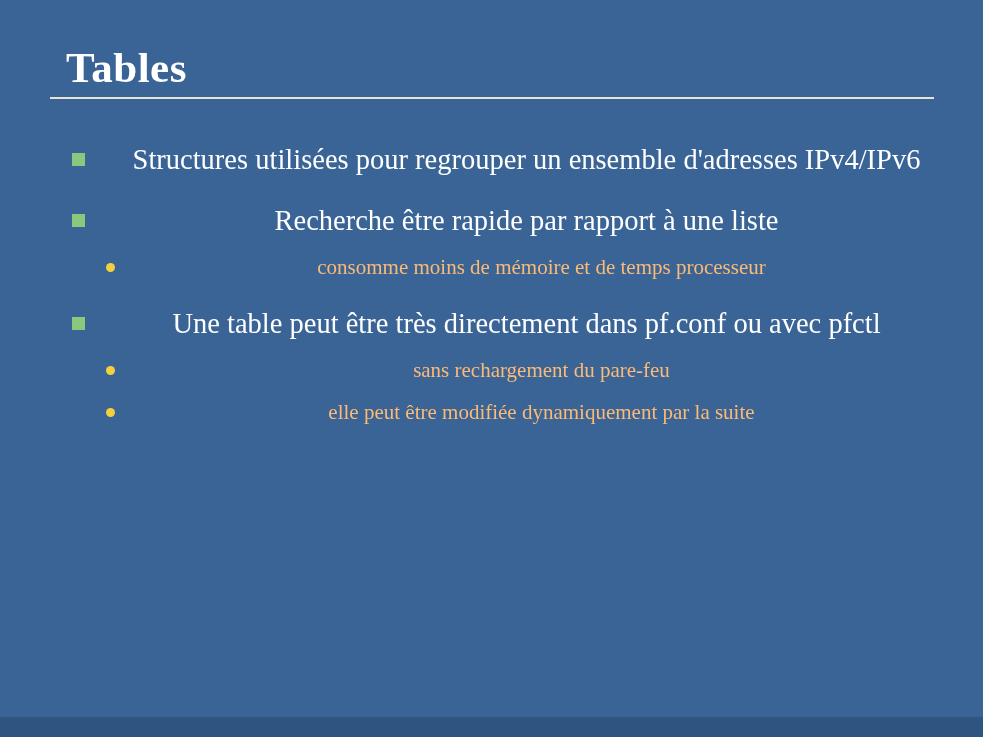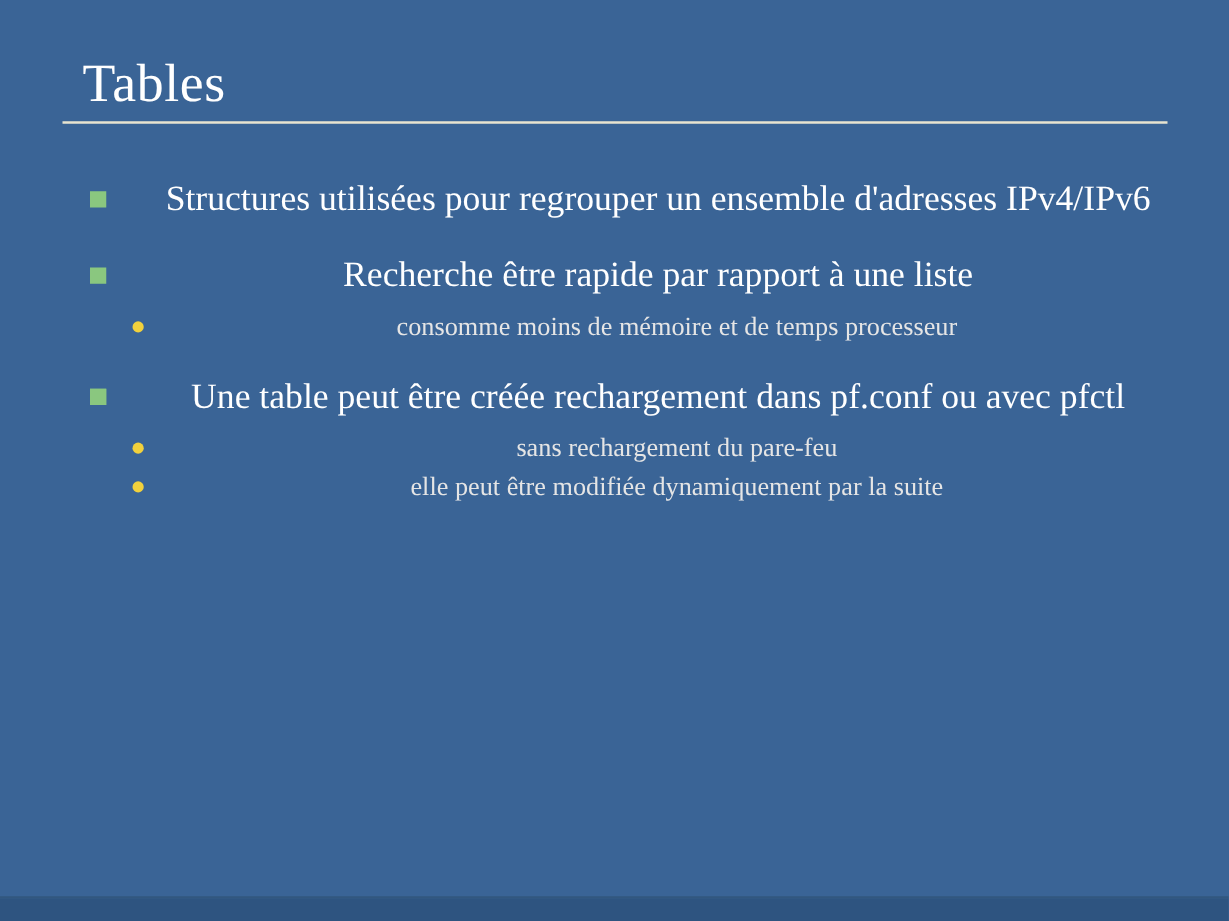--- a/index.html
+++ b/index.html
@@ -23,21 +23,21 @@
     position: absolute;
     left: 50px;
     top: 44px;
     width: 884px;
   }
   .slide-title {
     font-size: 43px;
     color: #ffffff;
     line-height: 1.1;
     letter-spacing: 0.5px;
-    font-weight: normal;
+    font-weight: bold;
     margin: 0;
     padding-left: 16px;
   }
   .title-rule {
     margin-top: 6px;
     height: 2px;
     background: #e8e4d0;
     width: 884px;
   }
   .body-area {
@@ -70,23 +70,23 @@
   .group:last-child {
     margin-bottom: 0;
   }
   .sub-list {
     margin: 0;
     padding: 0;
   }
   .bullet-l2 {
     position: relative;
     padding-left: 63px;
-    margin: 0 0 1px 0;
+    margin: 12px 0 1px 0;
     font-size: 21px;
-    color: #e5e5e5;
+    color: #fdba74;
     line-height: 1.42;
   }
   .bullet-l2 .marker-dot {
     position: absolute;
     left: 36px;
     top: 10px;
     width: 9px;
     height: 9px;
     border-radius: 50%;
     background: #f2d13c;
@@ -143,21 +143,21 @@
 
     <div class="group">
       <p class="bullet-l1">
         <span class="marker"></span>
       </p>
     </div>
 
     <div class="group">
       <p class="bullet-l1">
         <span class="marker"></span>
-        <span>Une table peut être créée rechargement dans pf.conf ou avec pfctl</span>
+        <span>Une table peut être très directement dans pf.conf ou avec pfctl</span>
       </p>
       <div class="sub-list">
         <p class="bullet-l2">
           <span class="marker-dot"></span>
           <span>sans rechargement du pare-feu</span>
         </p>
         <p class="bullet-l2">
           <span class="marker-dot"></span>
           <span>elle peut être modifiée dynamiquement par la suite</span>
         </p>

